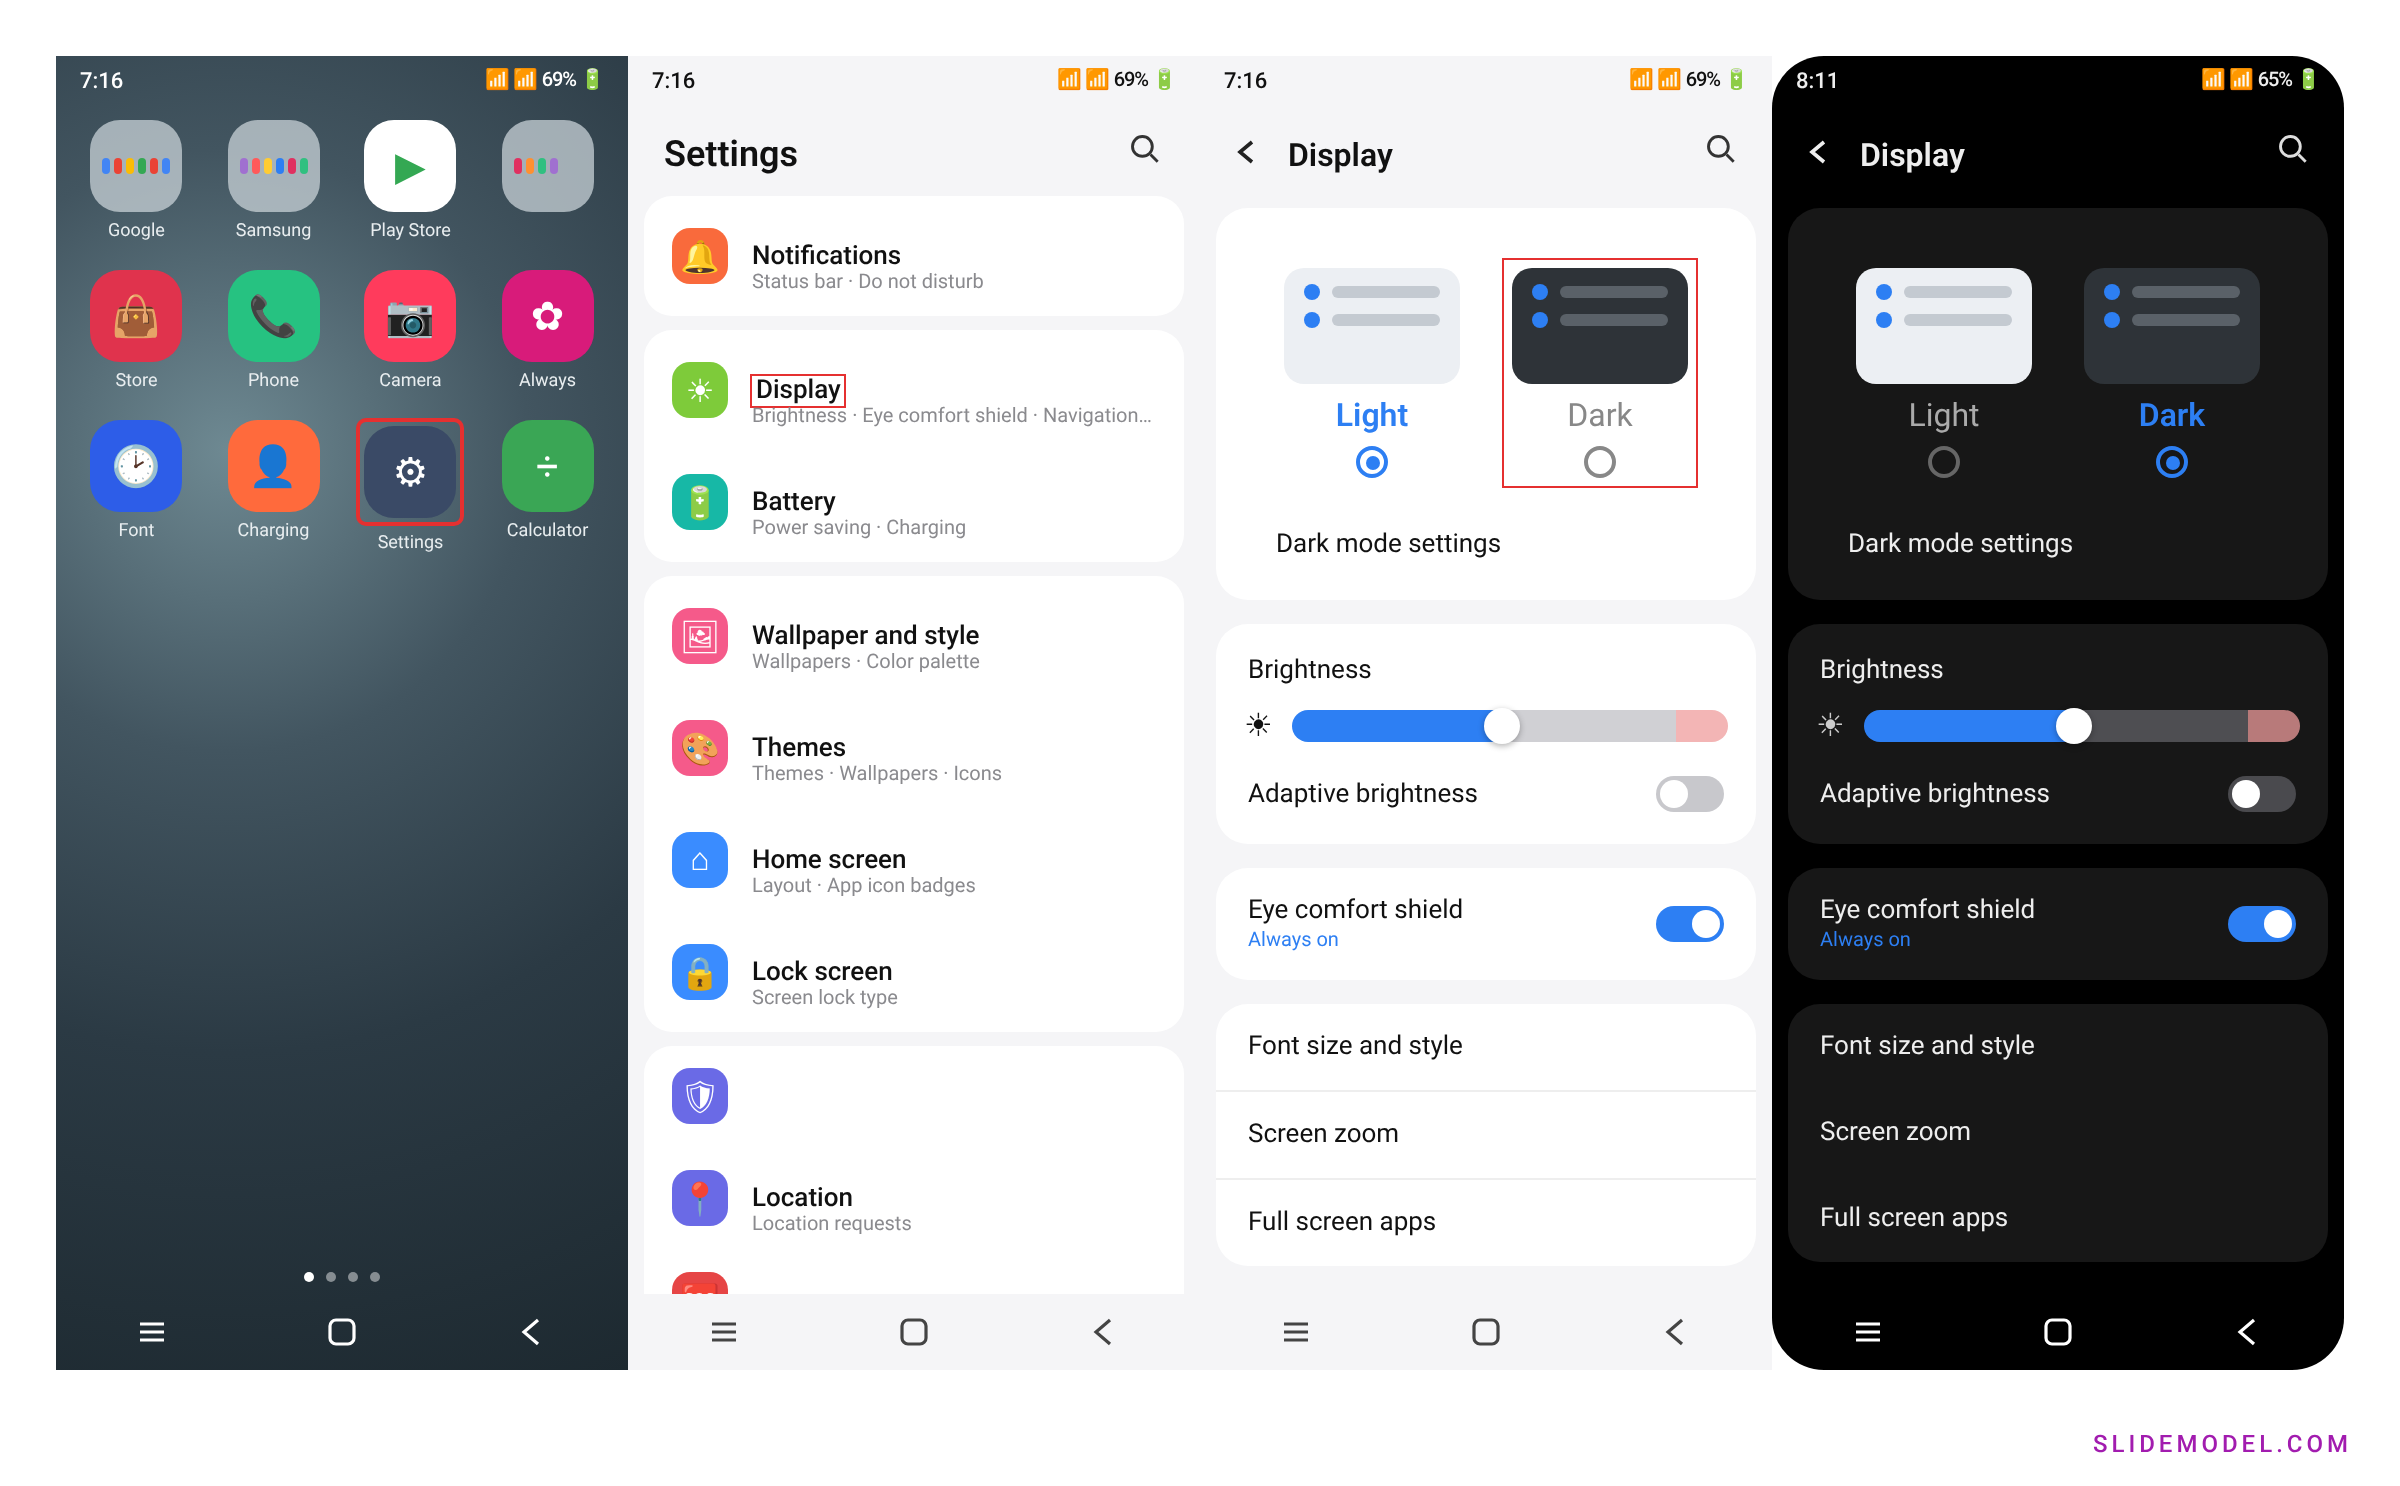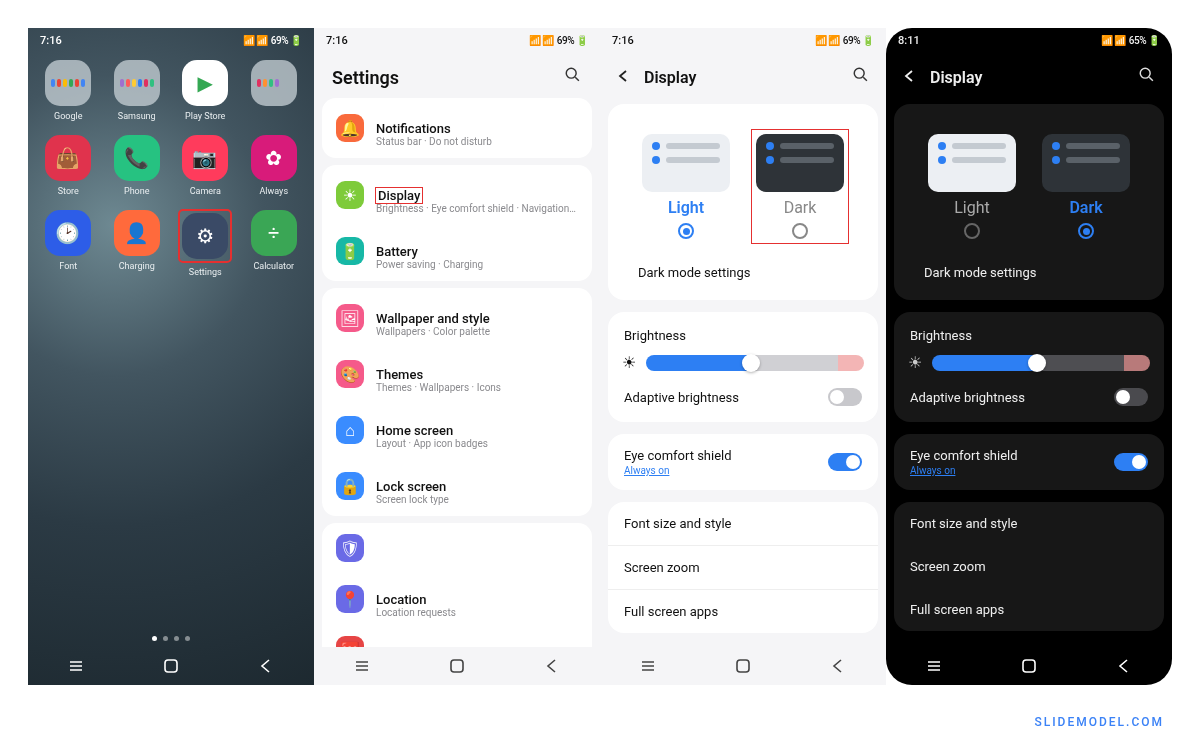--- a/index.html
+++ b/index.html
@@ -56,32 +56,32 @@
   .preview .bar { height:6px; flex:1; border-radius:3px; }
   .preview.light .bar { background:#c4cad1; }
   .preview.dark  .bar { background:#5a6168; }
   .themeOpt .name { font-size:16px; }
   .radio { width:16px; height:16px; border-radius:50%; border:2px solid #888; display:flex; align-items:center; justify-content:center; }
   .radio.sel { border-color:#2d7ff3; }
   .radio.sel::after { content:""; width:7px; height:7px; border-radius:50%; background:#2d7ff3; }
   .hl3 { outline:1.5px solid #e53030; padding:4px; }
   .drow { display:flex; align-items:center; justify-content:space-between; padding:14px 16px; font-size:13px; }
   .p3 .drow + .drow { border-top:1px solid #eee; }
-  .subtxt { font-size:10px; color:#2d7ff3; margin-top:2px;text-decoration:underline; }
+  .subtxt { font-size:10px; color:#2d7ff3; margin-top:2px; }
   .toggle { width:34px; height:18px; border-radius:9px; position:relative; }
   .toggle::after { content:""; position:absolute; width:14px; height:14px; border-radius:50%; background:#fff; top:2px; }
   .toggle.off { background:#c8c8cc; } .toggle.off::after { left:2px; }
   .toggle.on  { background:#2d7ff3; } .toggle.on::after  { right:2px; }
   .p4 .toggle.off { background:#4a4a4e; }
   .slider { display:flex; align-items:center; gap:10px; }
   .track { flex:1; height:16px; border-radius:8px; background:linear-gradient(to right,#2d7ff3 0 48%,#d0d0d4 48% 88%,#f3b5b5 88% 100%); position:relative; }
   .p4 .track { background:linear-gradient(to right,#2d7ff3 0 48%,#4e4e52 48% 88%,#b87a7a 88% 100%); }
   .thumb { position:absolute; left:48%; top:50%; transform:translate(-50%,-50%); width:18px; height:18px; border-radius:50%; background:#fff; box-shadow:0 1px 3px rgba(0,0,0,.3); }
   .label-sec { font-size:13px; padding:4px 2px 10px; }
-  .watermark { position:absolute; right:36px; bottom:14px; font-size:12px; letter-spacing:2px; color:#3b82f6; font-weight:500; }
+  .watermark { position:absolute; right:24px; bottom:14px; font-size:12px; letter-spacing:2px; color:#a21caf; font-weight:500; }
 </style>
 </head>
 <body>
 
 <div class="canvas">
 <div class="phones">
 
 <div class="phone p1">
   <div class="status">
     <span>7:16</span>

